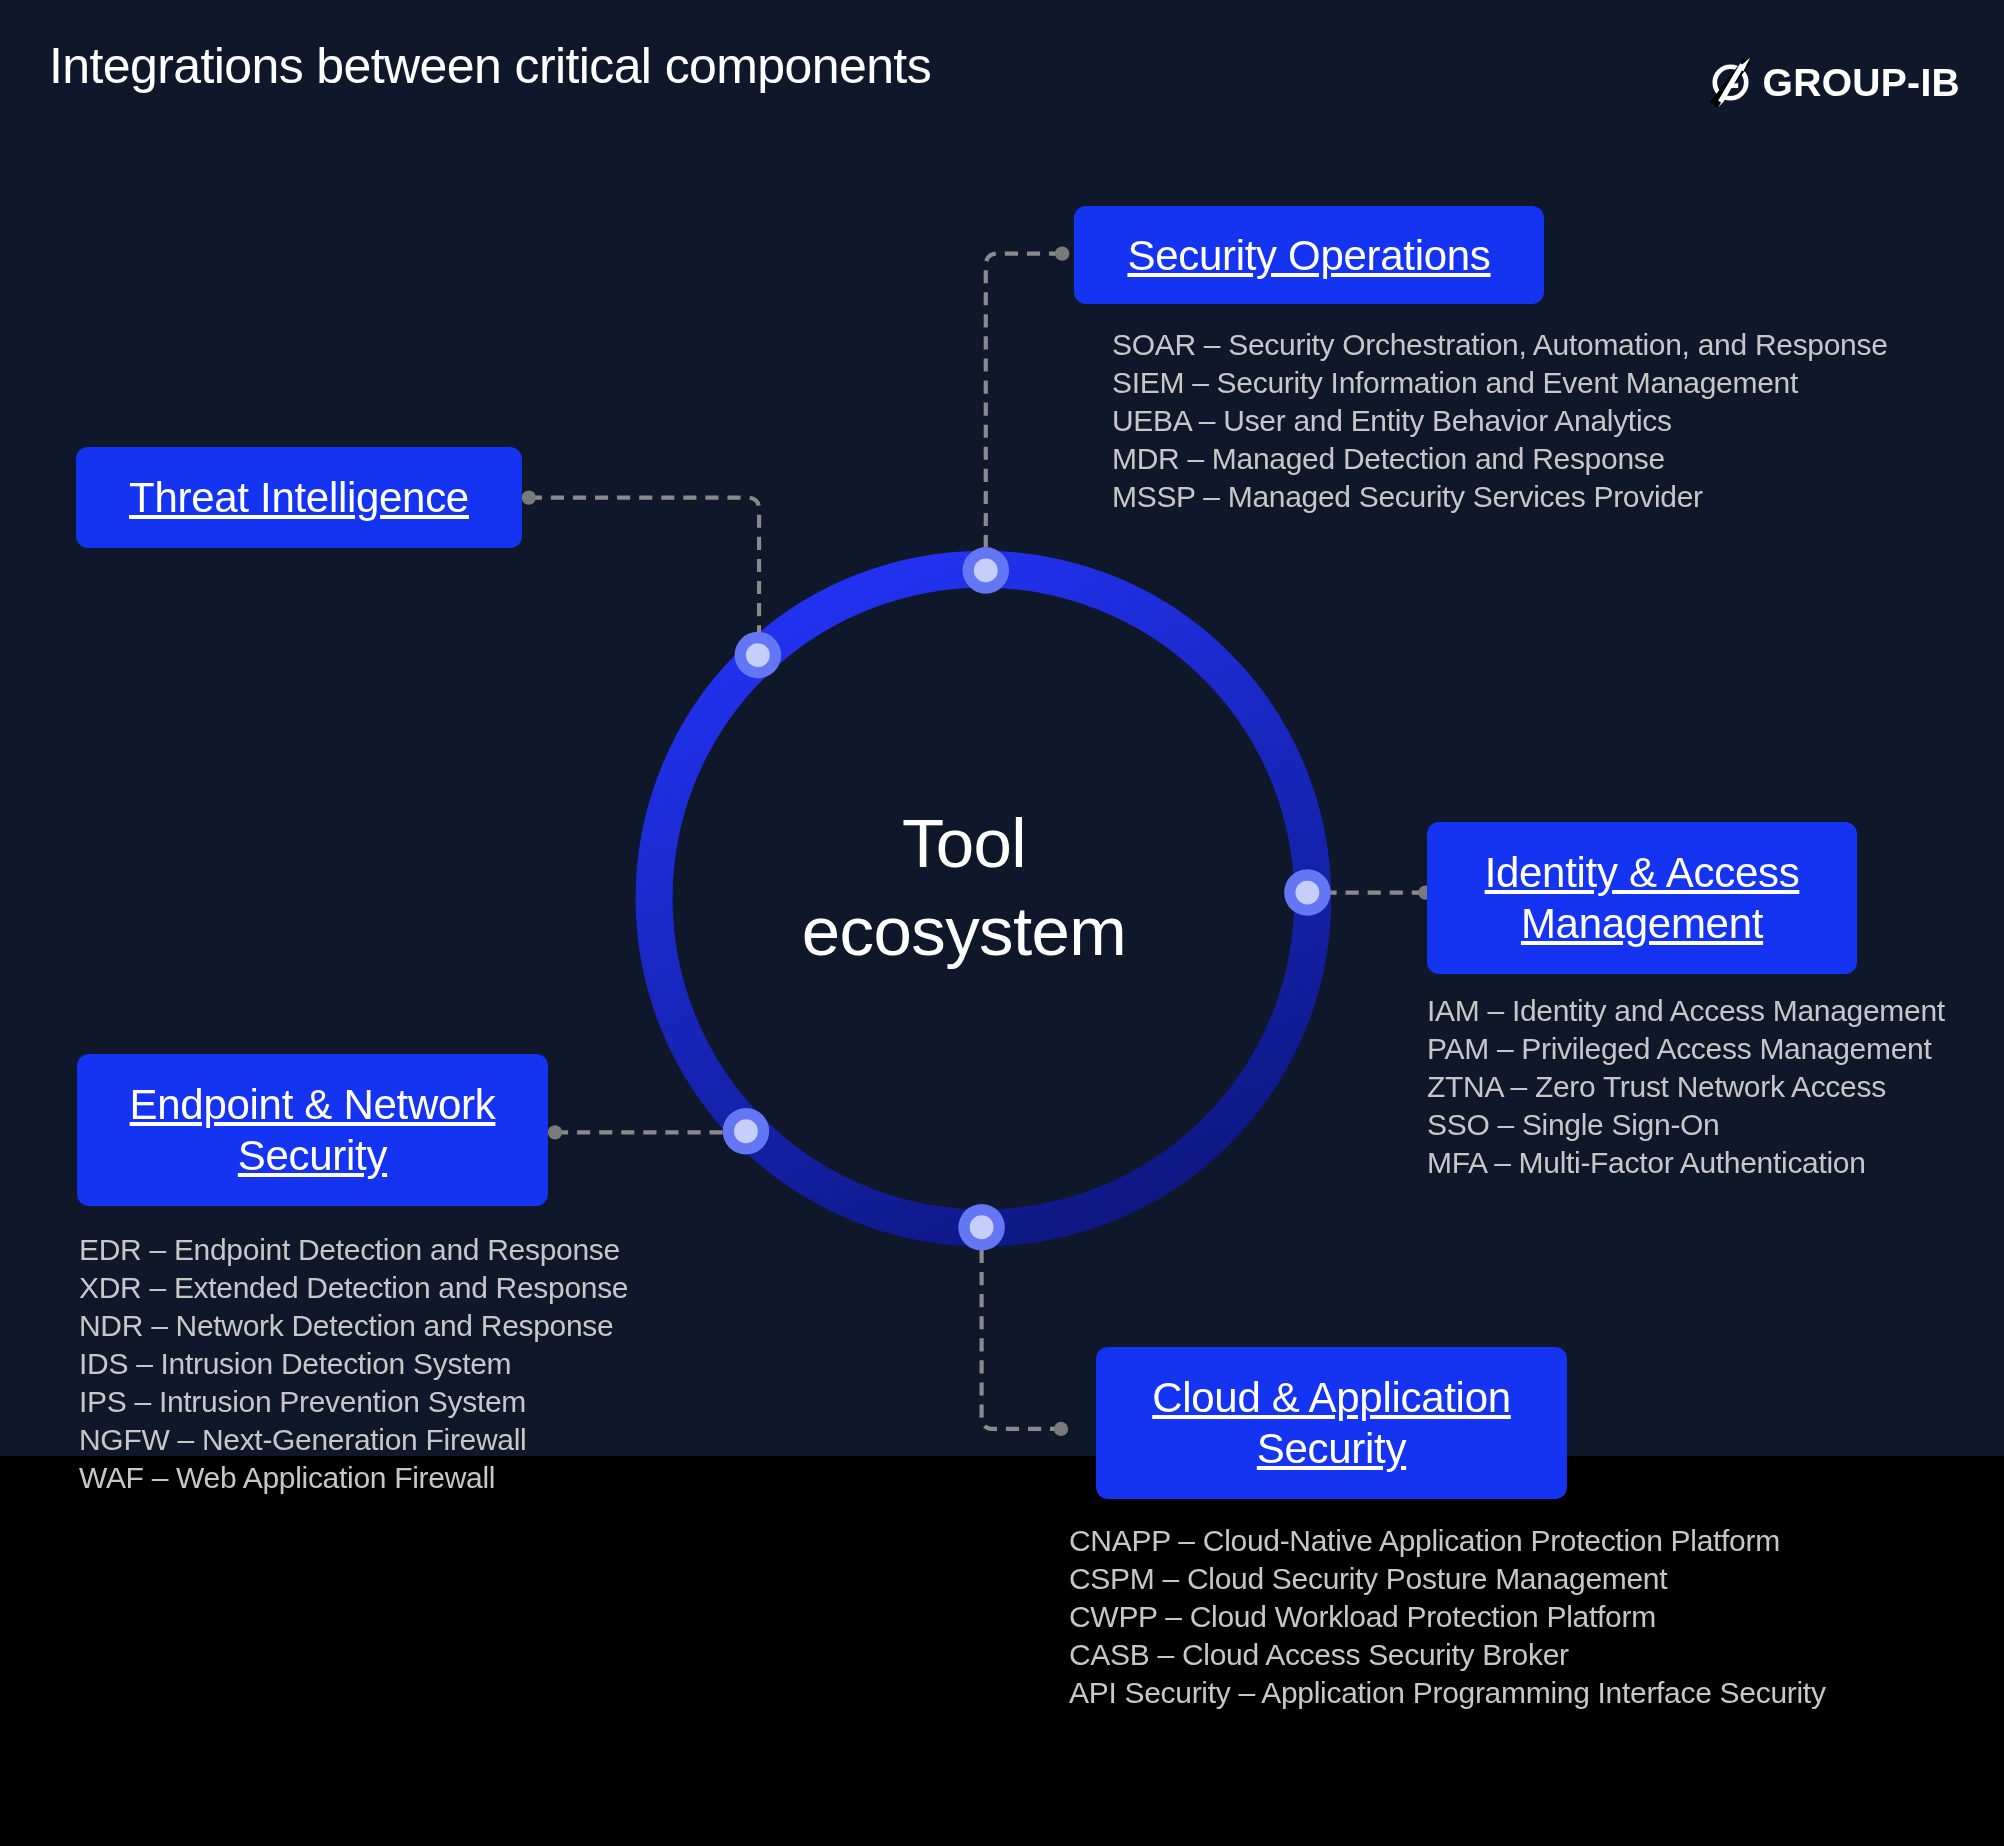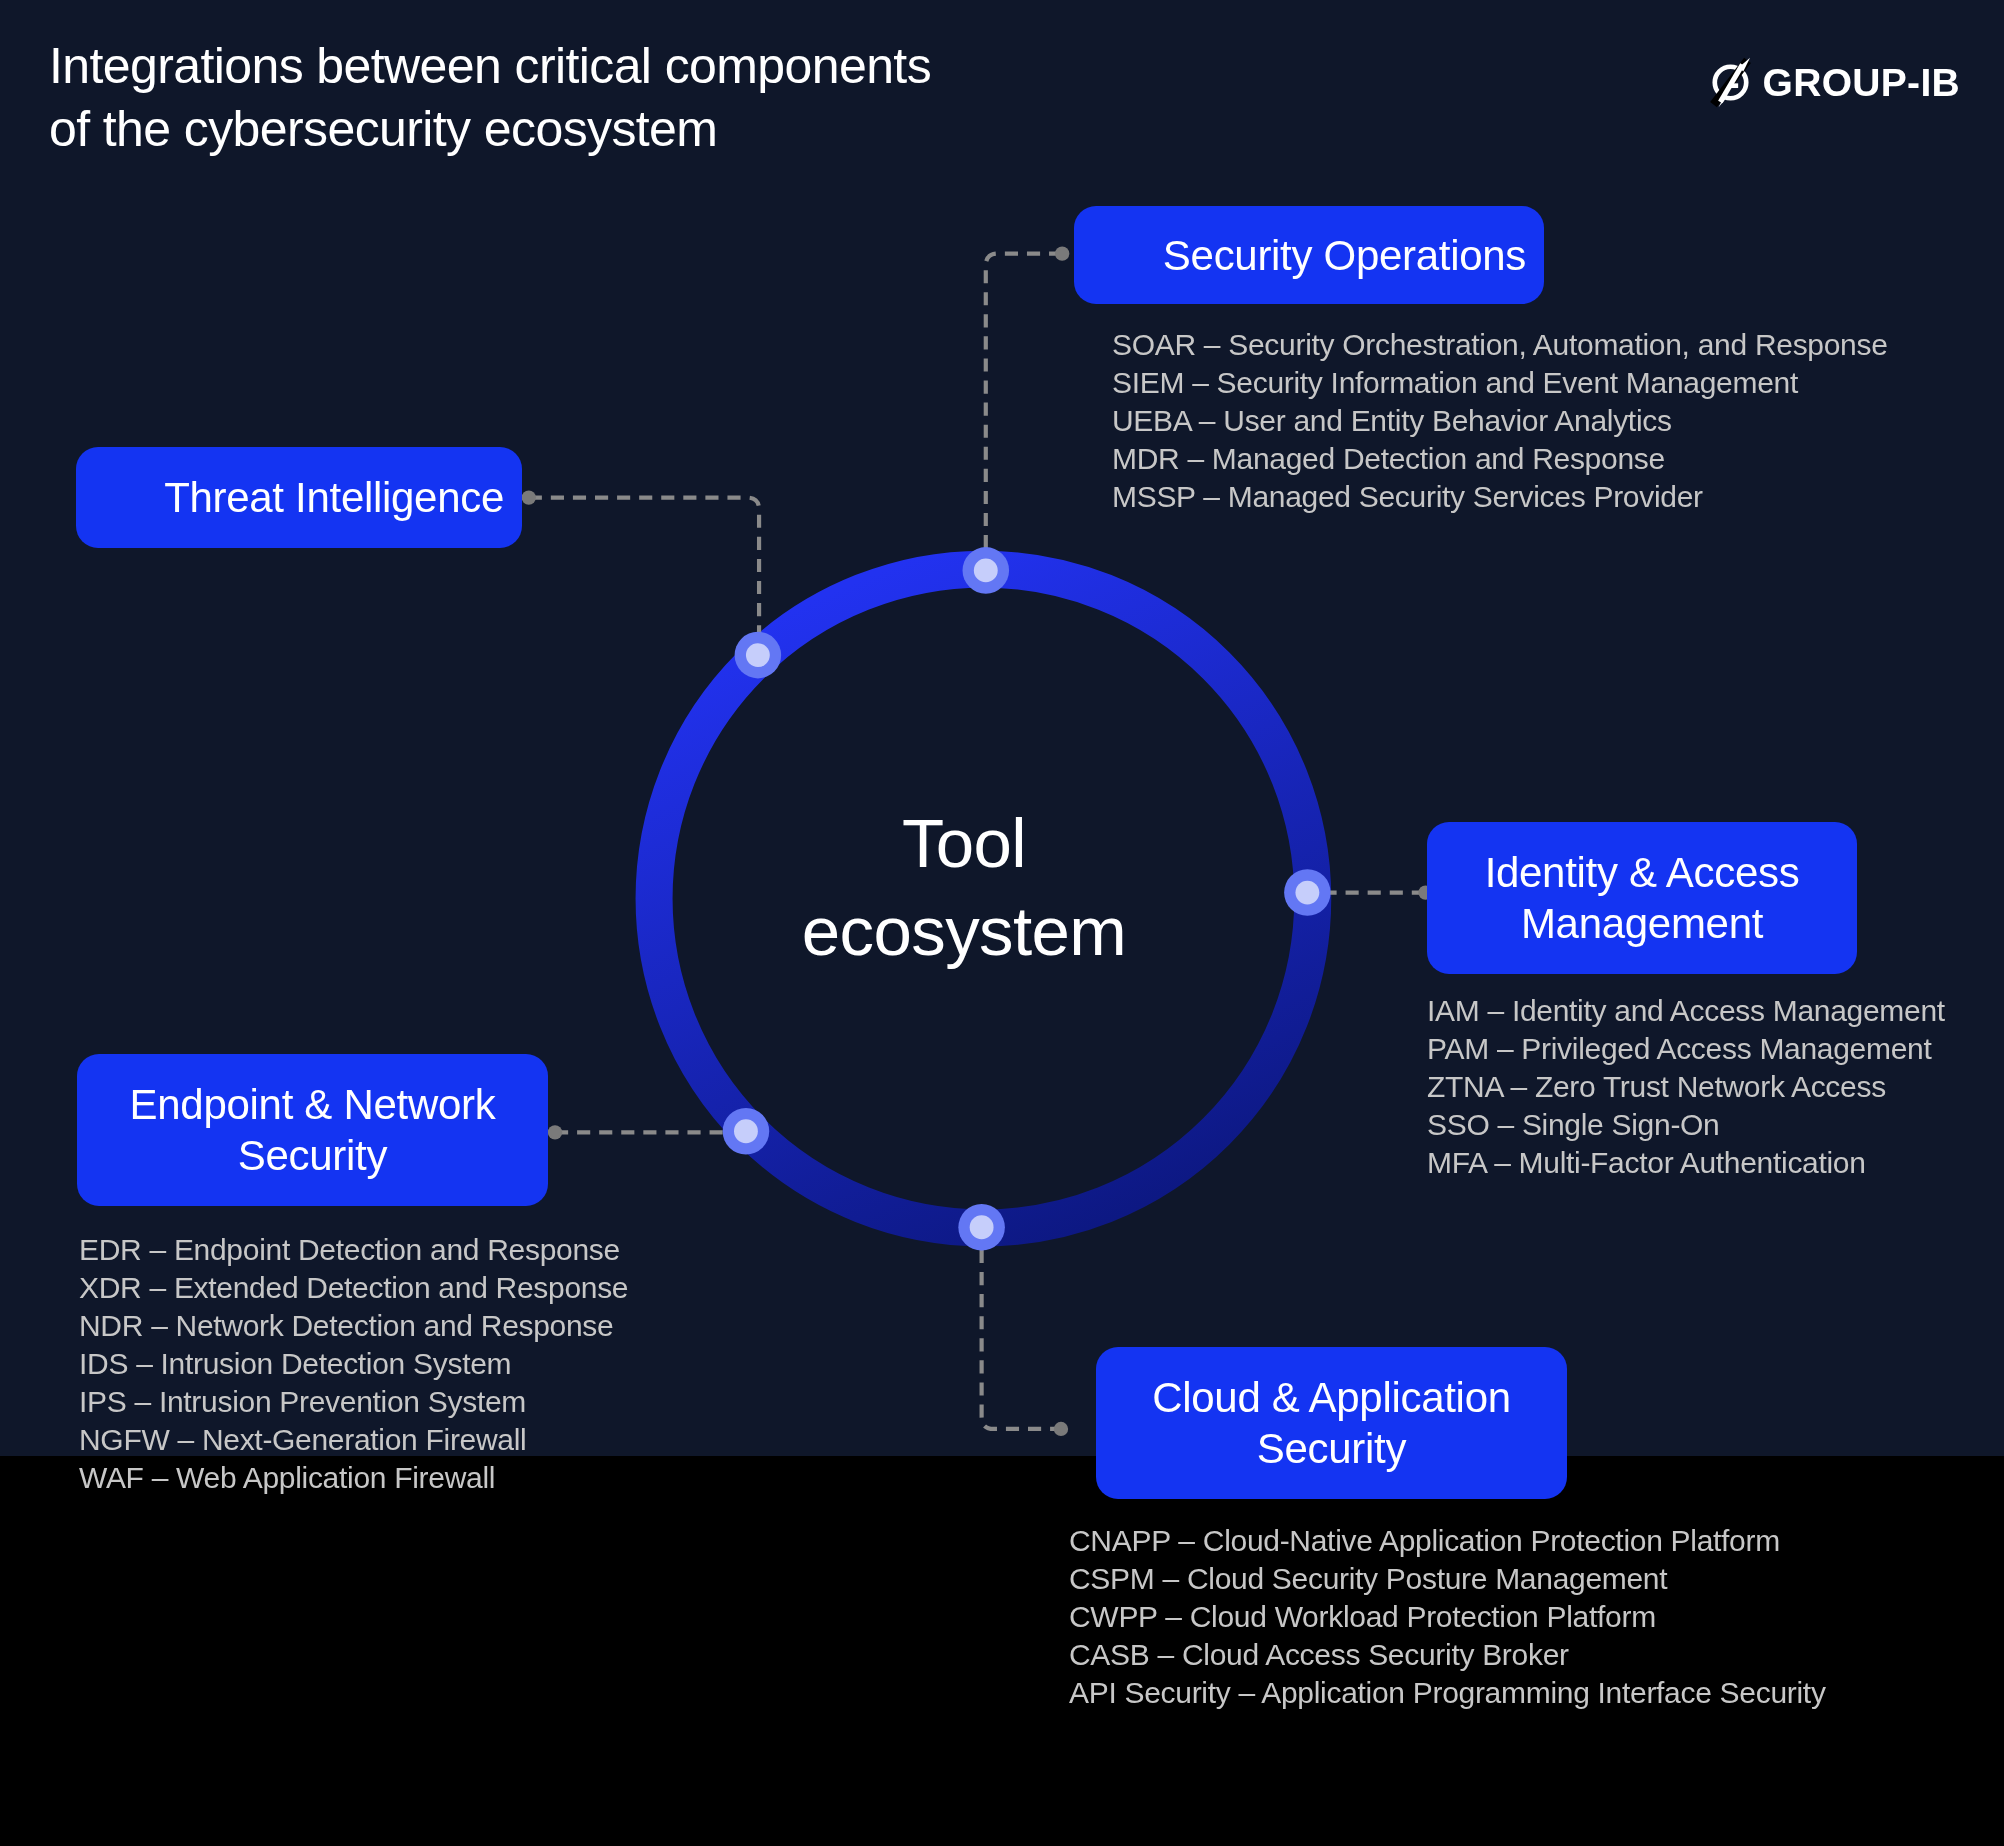--- a/index.html
+++ b/index.html
@@ -45,32 +45,33 @@
   }
   .logo-text {
     color: #ffffff;
     font-size: 39px;
     font-weight: 700;
     letter-spacing: 0.3px;
     white-space: nowrap;
   }
   .pill {
     background: #1434f2;
-    border-radius: 22px;
+    border-radius: 12px;
     display: flex;
     align-items: center;
-    justify-content: flex-end;
+    justify-content: center;
     text-align: center;
     color: #ffffff;
     font-size: 42px;
     line-height: 51px;
     letter-spacing: -0.3px;
     font-weight: 400;
     padding: 0 18px;
     box-sizing: border-box;
+    text-decoration: underline;
   }
   .acronym-list {
     color: #c7c7c7;
     font-size: 30px;
     line-height: 38px;
     letter-spacing: -0.3px;
     white-space: nowrap;
   }
   .center-label {
     color: #ffffff;
@@ -125,21 +126,20 @@
       <circle cx="1250" cy="1896" r="39" fill="#6377f4"></circle>
       <circle cx="1250" cy="1896" r="20" fill="#c6cefb"></circle>
 
       <circle cx="1645" cy="2057" r="39" fill="#6377f4"></circle>
       <circle cx="1645" cy="2057" r="20" fill="#c6cefb"></circle>
     </g>
   </svg>
 
   <div class="abs page-title">
     <div>Integrations between critical components</div>
-    <div>of the cybersecurity ecosystem</div>
   </div>
 
   <div class="abs logo">
     <svg width="43" height="51" viewBox="0 0 100 120">
       <circle cx="50" cy="60" r="37" fill="none" stroke="#ffffff" stroke-width="11"></circle>
       <line x1="10" y1="112" x2="90" y2="8" stroke="#000000" stroke-width="20"></line>
       <line x1="26" y1="106" x2="78" y2="18" stroke="#ffffff" stroke-width="12"></line>
       <polygon points="70,24 96,2 80,34" fill="#ffffff"></polygon>
       <polygon points="33,96 22,118 44,92" fill="#ffffff"></polygon>
       <rect x="50" y="62" width="18" height="11" fill="#ffffff"></rect>

